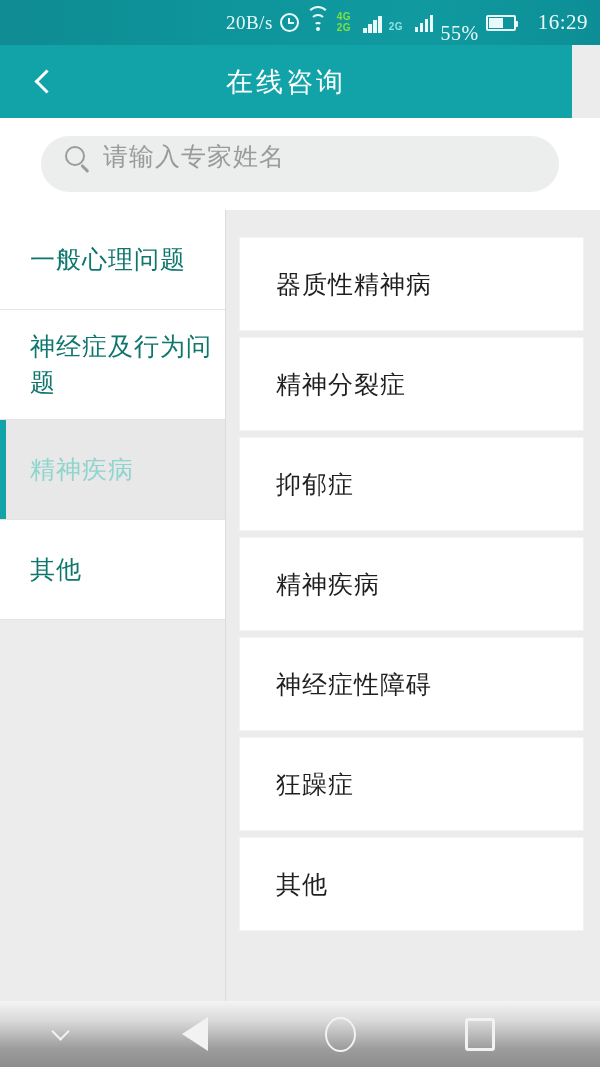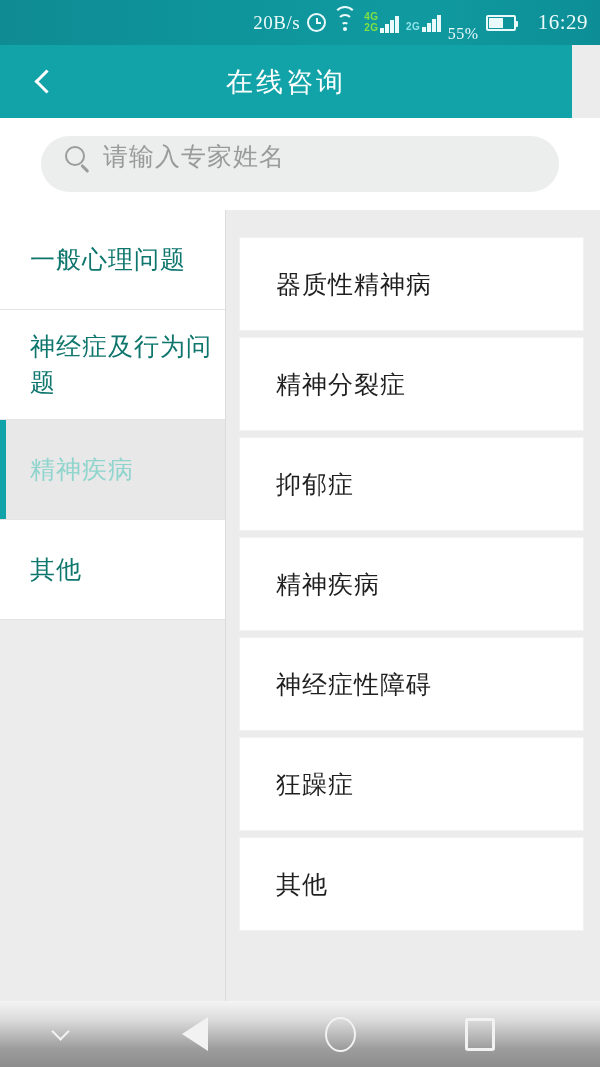--- a/index.html
+++ b/index.html
@@ -65,29 +65,29 @@
     border: 2.5px solid #eafafa; border-bottom-color: transparent;
     border-left-color: transparent; border-right-color: transparent; border-radius: 50%;
   }
   .wifi-arc.a3 { width: 24px; height: 24px; }
   .wifi-arc.a2 { width: 16px; height: 16px; }
   .wifi-arc.a1 { width: 8px; height: 8px; }
   .wifi-dot {
     position:absolute; left: 50%; bottom: 1px; transform: translateX(-50%);
     width: 4px; height: 4px; background:#eafafa; border-radius:50%;
   }
-  .sig-group { display: flex; align-items: flex-end; gap: 2px; }
+  .sig-group { display: flex; align-items: flex-end; gap: 12px; }
   .sig-labels { display:flex; flex-direction: column; justify-content: flex-end; gap: 1px; }
   .sig-lab { font-size: 10px; font-weight: bold; color: #7fe043; line-height: 10px; font-family: "Liberation Sans", sans-serif; }
   .bars { display: flex; align-items: flex-end; gap: 1.5px; height: 18px; }
   .bars i { display:block; width: 3.5px; background: #eafafa; }
   .bars i:nth-child(1){height:5px}.bars i:nth-child(2){height:9px}
   .bars i:nth-child(3){height:13px}.bars i:nth-child(4){height:17px}
   .bars.dim i:nth-child(3), .bars.dim i:nth-child(4) { background: #eafafa; }
-  .battpct { font-size: 16px; margin-top: 22px; }
+  .battpct { font-size: 20px; margin-top: 22px; }
   .battery {
     width: 30px; height: 16px; border: 2px solid #eafafa; border-radius: 2px;
     position: relative; display:flex; align-items:center;
   }
   .battery::after {
     content:""; position:absolute; right:-4px; top:4px; width:2.5px; height:6px;
     background:#eafafa; border-radius: 0 1px 1px 0;
   }
   .battery i { display:block; height: 10px; margin-left: 1px; background:#eafafa; width: 14px; }
   .clock { font-size: 21px; margin-left: 15px; }

